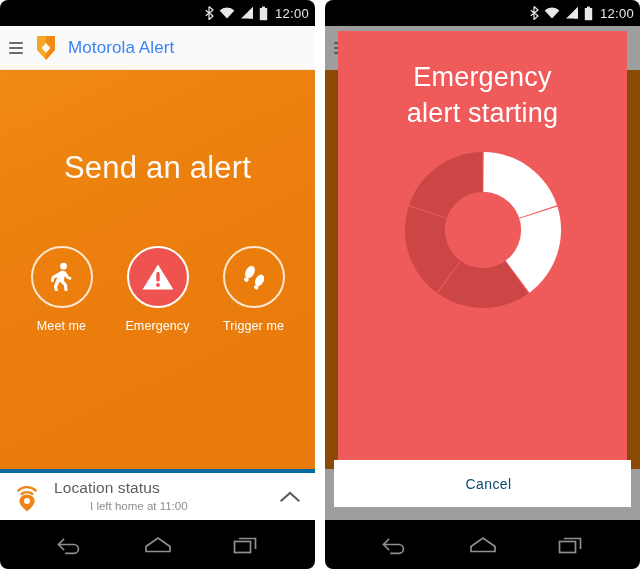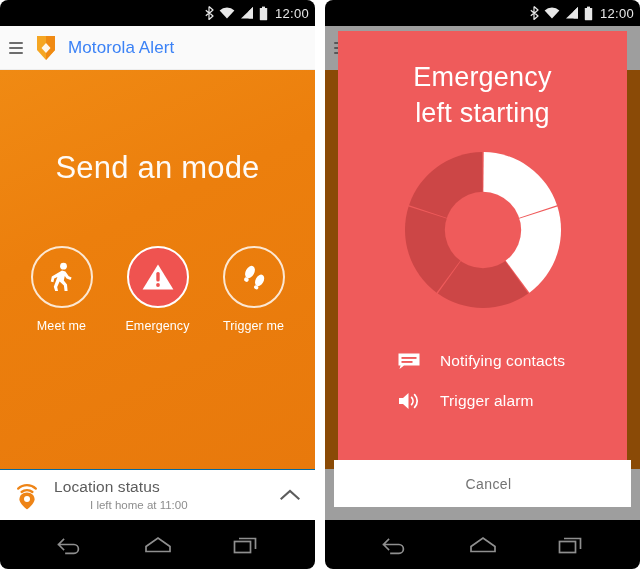--- a/index.html
+++ b/index.html
@@ -157,21 +157,21 @@
   .location-bar {
     position: absolute;
     left: 0; right: 0;
     bottom: 49px;
     height: 51px;
     background: #ffffff;
     display: flex;
     align-items: center;
     padding: 0 14px 0 14px;
     box-sizing: border-box;
-    border-top: 1px solid #0369a1;
+    border-top: 4px solid #0369a1;
   }
   .loc-icon { width: 26px; height: 30px; flex: 0 0 auto; margin-right: 14px; }
   .loc-texts { flex: 1 1 auto; min-width: 0; }
   .loc-title {
     color: #5c5c5c;
     font-size: 15.5px;
     line-height: 18px;
     letter-spacing: 0.1px;
   }
   .loc-sub {
@@ -292,21 +292,21 @@
     left: 9px;
     right: 9px;
     bottom: 62px;
     height: 47px;
     background: #ffffff;
     display: flex;
     align-items: center;
     justify-content: center;
   }
   .cancel-label {
-    color: #737373;
+    color: #0c4a6e;
     font-size: 14px;
     letter-spacing: 0.4px;
     margin-left: 12px;
   }
 </style>
 </head>
 <body>
 
 <div class="stage">
 
@@ -340,21 +340,21 @@
         </div>
       <svg class="app-logo" viewBox="0 0 22 26">
         <path d="M2 1 H20 V15 L11 25 L2 15 Z" fill="#f5a623"></path>
         <path d="M11 1 H20 V15 L11 25 Z" fill="#f08a13"></path>
         <path d="M11 8 L15.5 13 L11 18 L6.5 13 Z" fill="#ffffff" opacity="0.92"></path>
       </svg>
       <div class="app-title">Motorola Alert</div>
     </div>
 
     <div class="orange-body">
-      <div class="send-alert">Send an mode</div>
+      <div class="send-alert">Send an alert</div>
 
       <div class="actions">
 
         <div class="action">
           <div class="action-circle outline">
             <svg width="26" height="30" viewBox="0 0 26 30">
               <circle cx="14.5" cy="4.2" r="3.4" fill="#ffffff"></circle>
               <path d="M13 8.5 L16.4 9.6 L19.8 14.2 L22.6 15.4 L21.6 18 L17.6 16.4 L15.8 14 L14.8 18.4 L18 22.6 L18.6 29 L15.6 29 L14.9 23.6 L10.6 19.4 L8.2 25 L9 29 L6.2 29 L4.8 24.8 L8.4 15 L5.2 16.4 L4.4 20.2 L1.8 19.6 L2.8 14.4 Z" fill="#ffffff"></path>
             </svg>
           </div>
@@ -460,58 +460,36 @@
       </svg>
     </div>
 
     <div class="dim-body"></div>
 
     <div class="dim-location"></div>
 
     <div class="modal">
       <div class="modal-title">
         <div>Emergency</div>
-        <div>left starting</div>
+        <div>alert starting</div>
       </div>
 
       <div class="donut-wrap">
         <svg width="166" height="166" viewBox="0 0 200 200">
           <g id="donut-segments">
               <path d="M 100 100 L 100.90232136546561 6.004330864909406 A 94 94 0 0 1 189.11636099813467 70.09558222519388 Z" fill="#ffffff"></path>
               <path d="M 100 100 L 189.67402627076763 71.81189945403071 A 94 94 0 0 1 155.97926141601835 175.5137225364839 Z" fill="#ffffff"></path>
               <path d="M 100 100 L 154.5192747779198 176.57446491938208 A 94 94 0 0 1 45.48072522208022 176.57446491938208 Z" fill="#cc4646"></path>
               <path d="M 100 100 L 44.02073858398167 175.51372253648395 A 94 94 0 0 1 10.32597372923236 71.8118994540307 Z" fill="#cc4646"></path>
               <path d="M 100 100 L 10.883639001865319 70.09558222519391 A 94 94 0 0 1 99.09767863453435 6.004330864909406 Z" fill="#cc4646"></path>
             </g>
           <circle cx="100" cy="100" r="46" fill="#ef5b5b"></circle>
         </svg>
       </div>
 
-      <div class="modal-list">
-        <div class="modal-row">
-          <div class="row-icon">
-            <svg width="24" height="18" viewBox="0 0 24 18">
-              <path d="M1.5 1.5 H22.5 V13.5 H7 L2.5 17 L3.6 13.5 H1.5 Z" fill="#ffffff"></path>
-              <rect x="4.5" y="5" width="15" height="1.9" fill="#ef5b5b"></rect>
-              <rect x="4.5" y="9" width="11" height="1.9" fill="#ef5b5b"></rect>
-            </svg>
-          </div>
-          <div class="row-label">Notifying contacts</div>
-        </div>
-        <div class="modal-row">
-          <div class="row-icon">
-            <svg width="24" height="20" viewBox="0 0 24 20">
-              <path d="M2 7 H6 L11.5 2 V18 L6 13 H2 Z" fill="#ffffff"></path>
-              <path d="M14.6 6.4 A 5.4 5.4 0 0 1 14.6 13.6" stroke="#ffffff" stroke-width="1.7" fill="none" stroke-linecap="round"></path>
-              <path d="M17.6 3.6 A 9.2 9.2 0 0 1 17.6 16.4" stroke="#ffffff" stroke-width="1.7" fill="none" stroke-linecap="round"></path>
-            </svg>
-          </div>
-          <div class="row-label">Trigger alarm</div>
-        </div>
-      </div>
     </div>
 
     <div class="modal-footer">
       <div class="cancel-label">Cancel</div>
     </div>
 
     <div class="navbar">
       <div class="nav-btn">
         <svg width="28" height="20" viewBox="0 0 28 20">
           <path d="M8.5 4.5 L3.5 9.5 L8.5 14.5 M3.5 9.5 L19 9.5 A4.4 4.4 0 0 1 19 18.3 L11 18.3" stroke="#8f8f8f" stroke-width="1.7" fill="none" stroke-linecap="square" stroke-linejoin="miter"></path>

